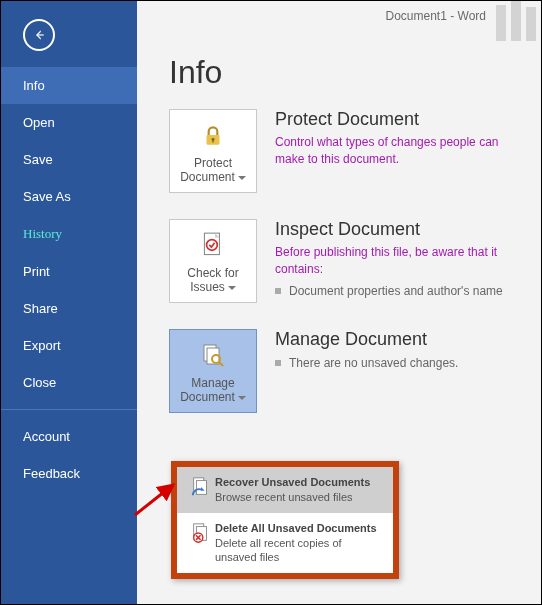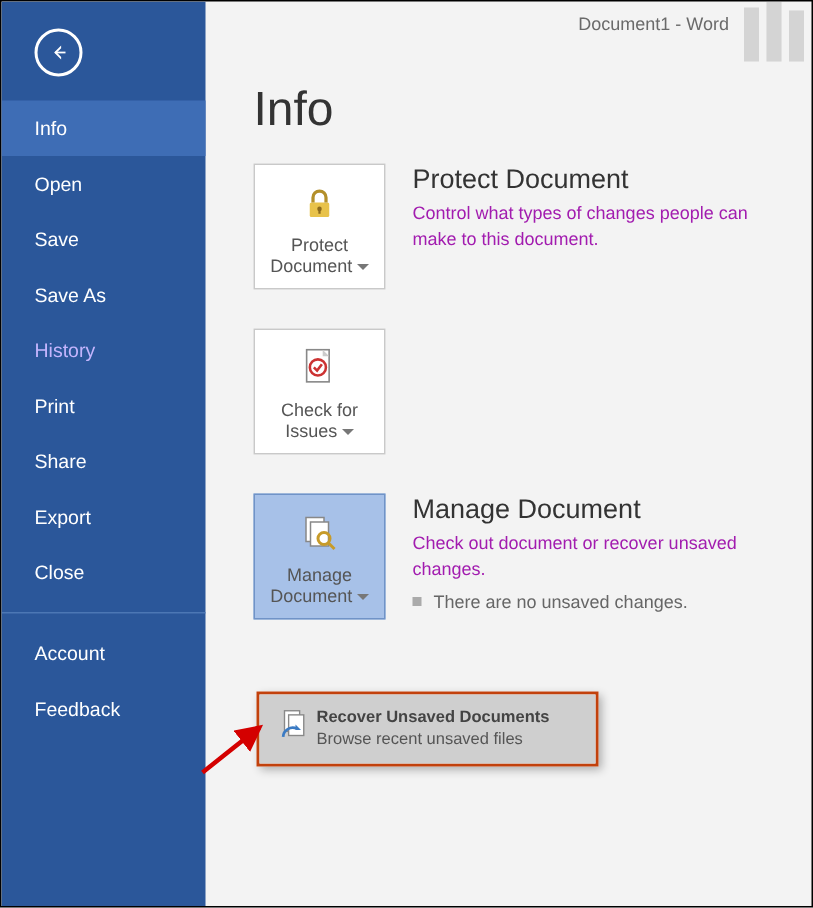--- a/index.html
+++ b/index.html
@@ -5,35 +5,35 @@
   * { box-sizing: border-box; margin: 0; padding: 0; font-family: "Segoe UI", Arial, sans-serif; }
   body { width: 542px; height: 605px; background: #f3f3f3; overflow: hidden; position: relative; border:1px solid #000; }
   .window-title { position:absolute; top:8px; right:55px; font-size:12px; color:#6a6a6a;margin-left:25px; }
   .title-deco { position:absolute; top:0; right:0; width:48px; height:40px; opacity:.25; }
   .title-deco div { position:absolute; background:#777; }
   .sidebar { position:absolute; top:0; left:0; width:136px; height:100%; background:#2b579a; color:#fff; }
   .back-circle { width:32px; height:32px; border:2px solid #fff; border-radius:50%; margin:18px 0 16px 22px; display:flex; align-items:center; justify-content:center; cursor:pointer; }
   .back-arrow { width:14px; height:14px; fill:#fff; }
   .side-item { padding:11px 0 11px 22px; font-size:13px; cursor:pointer; }
   .side-item.selected { background:#3e6db5; }
-  .side-item.dim { color:#c4b5fd; }
+  .side-item.dim { color:#5eead4;font-family:Liberation Serif, serif; }
   .side-sep { height:1px; background:#4c77b4; margin:8px 0; }
   .main { position:absolute; left:136px; top:0; right:0; bottom:0; padding-top:35px; }
   .page-title { font-size:32px; font-weight:300; color:#333; margin:18px 0 18px 32px; }
   .section { display:flex; align-items:flex-start; margin-bottom:26px; }
   .btn-tile { width:88px; border:1px solid #c9c9c9; background:#fff; text-align:center; padding:10px 2px 8px; margin-left:32px; margin-right:18px; font-size:12px; color:#555; cursor:pointer; flex-shrink:0; }
   .btn-tile.sel { background:#a7c1e8; border:1px solid #7093c7; }
   .btn-tile .ic { height:32px; display:flex; align-items:center; justify-content:center; margin-bottom:4px; }
   .dd::after { content:""; display:inline-block; border-top:4px solid #777; border-left:4px solid transparent; border-right:4px solid transparent; vertical-align:middle; margin-left:3px; }
   .sect-text { flex:1; padding-right:22px; }
   .sect-head { font-size:18px; color:#333; font-weight:400; margin-bottom:4px; }
   .sect-desc { font-size:12px; color:#a21caf; line-height:1.4; }
   .li-item { font-size:12px; color:#666; margin-top:6px; padding-left:14px; position:relative; }
   .li-item::before { content:""; position:absolute; left:0; top:4px; width:6px; height:6px; background:#aaa; }
-  .popup { position:absolute; left:170px; top:460px; width:228px; background:#fff; border:2px solid #c2410c; box-shadow:2px 2px 6px rgba(0,0,0,.3); z-index:5; }
+  .popup { position:absolute; left:170px; top:460px; width:228px; background:#fff; border:6px solid #c2410c; box-shadow:2px 2px 6px rgba(0,0,0,.3); z-index:5; }
   .popup-item { display:flex; align-items:flex-start; padding:8px 10px; cursor:pointer; }
   .popup-item.sel { background:#cfcfcf; }
   .popup-ic { width:28px; flex-shrink:0; display:flex; align-items:center; justify-content:center; }
   .popup-txt { font-size:11px; color:#555; line-height:1.35; }
   .popup-txt .t { font-weight:bold; color:#444; }
   .arrow-anno { position:absolute; left:130px; top:480px; z-index:6; pointer-events:none; }
 </style>
 </head>
 <body>
 
@@ -91,57 +91,76 @@
       <div class="ic">
         <svg width="26" height="30" viewBox="0 0 24 28">
             <rect x="4" y="2" width="14" height="20" fill="#fff" stroke="#888"></rect>
             <polygon points="14,2 18,6 14,6" fill="#ccc"></polygon>
             <circle cx="11" cy="13" r="5" fill="none" stroke="#c33" stroke-width="1.6"></circle>
             <path d="M8.5 13l2 2 3-4" fill="none" stroke="#c33" stroke-width="1.6"></path>
           </svg>
       </div>
       <span class="dd">Check for Issues</span>
     </div>
+    <div class="sect-text">
+      <div class="sect-head">Inspect Document</div>
+      <div class="sect-desc">Before publishing this file, be aware that it contains:</div>
+      <div class="li-item">Document properties and author's name</div>
+    </div>
   </div>
 
   <div class="section">
     <div class="btn-tile sel">
       <div class="ic">
         <svg width="28" height="28" viewBox="0 0 28 28">
             <rect x="5" y="3" width="12" height="16" fill="#fff" stroke="#888"></rect>
             <rect x="8" y="6" width="12" height="16" fill="#fff" stroke="#888"></rect>
             <circle cx="17" cy="17" r="4" fill="none" stroke="#c79b2a" stroke-width="2"></circle>
             <line x1="20" y1="20" x2="24" y2="24" stroke="#c79b2a" stroke-width="2"></line>
           </svg>
       </div>
       <span class="dd">Manage Document</span>
     </div>
     <div class="sect-text">
       <div class="sect-head">Manage Document</div>
-      <div class="sect-desc">Check out document or recover unsaved changes.</div>
       <div class="li-item">There are no unsaved changes.</div>
     </div>
   </div>
 </div>
 
 <div class="popup">
   <div class="popup-item sel">
     <div class="popup-ic">
       <svg width="22" height="24" viewBox="0 0 24 26">
           <rect x="4" y="3" width="11" height="15" fill="#fff" stroke="#888"></rect>
           <rect x="7" y="6" width="11" height="15" fill="#fff" stroke="#888"></rect>
           <path d="M3 22a7 7 0 0 1 10-6" fill="none" stroke="#3b7bc4" stroke-width="2"></path>
           <polygon points="12,13 16,17 12,17" fill="#3b7bc4"></polygon>
         </svg>
     </div>
     <div class="popup-txt">
       <div class="t">Recover Unsaved Documents</div>
       <div>Browse recent unsaved files</div>
     </div>
   </div>
+  <div class="popup-item">
+    <div class="popup-ic">
+      <svg width="22" height="24" viewBox="0 0 24 26">
+          <rect x="4" y="3" width="11" height="15" fill="#fff" stroke="#888"></rect>
+          <rect x="7" y="6" width="11" height="15" fill="#fff" stroke="#888"></rect>
+          <circle cx="9" cy="18" r="5" fill="#fff" stroke="#c33" stroke-width="1.6"></circle>
+          <line x1="6.5" y1="15.5" x2="11.5" y2="20.5" stroke="#c33" stroke-width="1.6"></line>
+          <line x1="11.5" y1="15.5" x2="6.5" y2="20.5" stroke="#c33" stroke-width="1.6"></line>
+        </svg>
+    </div>
+    <div class="popup-txt">
+      <div class="t">Delete All Unsaved Documents</div>
+      <div>Delete all recent copies of unsaved files</div>
+    </div>
+  </div>
 </div>
 
 <svg class="arrow-anno" width="50" height="40">
   <defs>
       <marker id="ah" markerWidth="6" markerHeight="6" refX="5" refY="3" orient="auto">
         <path d="M0,0 L6,3 L0,6 Z" fill="#d40000"></path>
       </marker>
     </defs>
   <path d="M4,34 Q24,18 42,4" stroke="#d40000" stroke-width="3" fill="none" marker-end="url(#ah)"></path>
 </svg>

